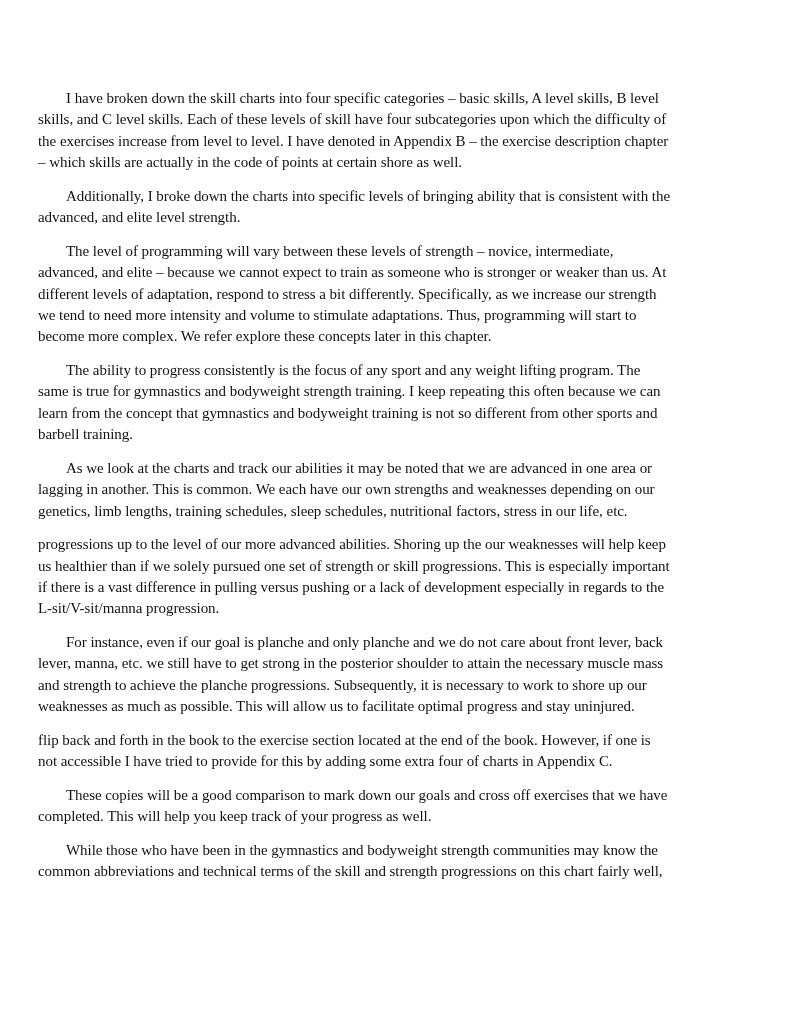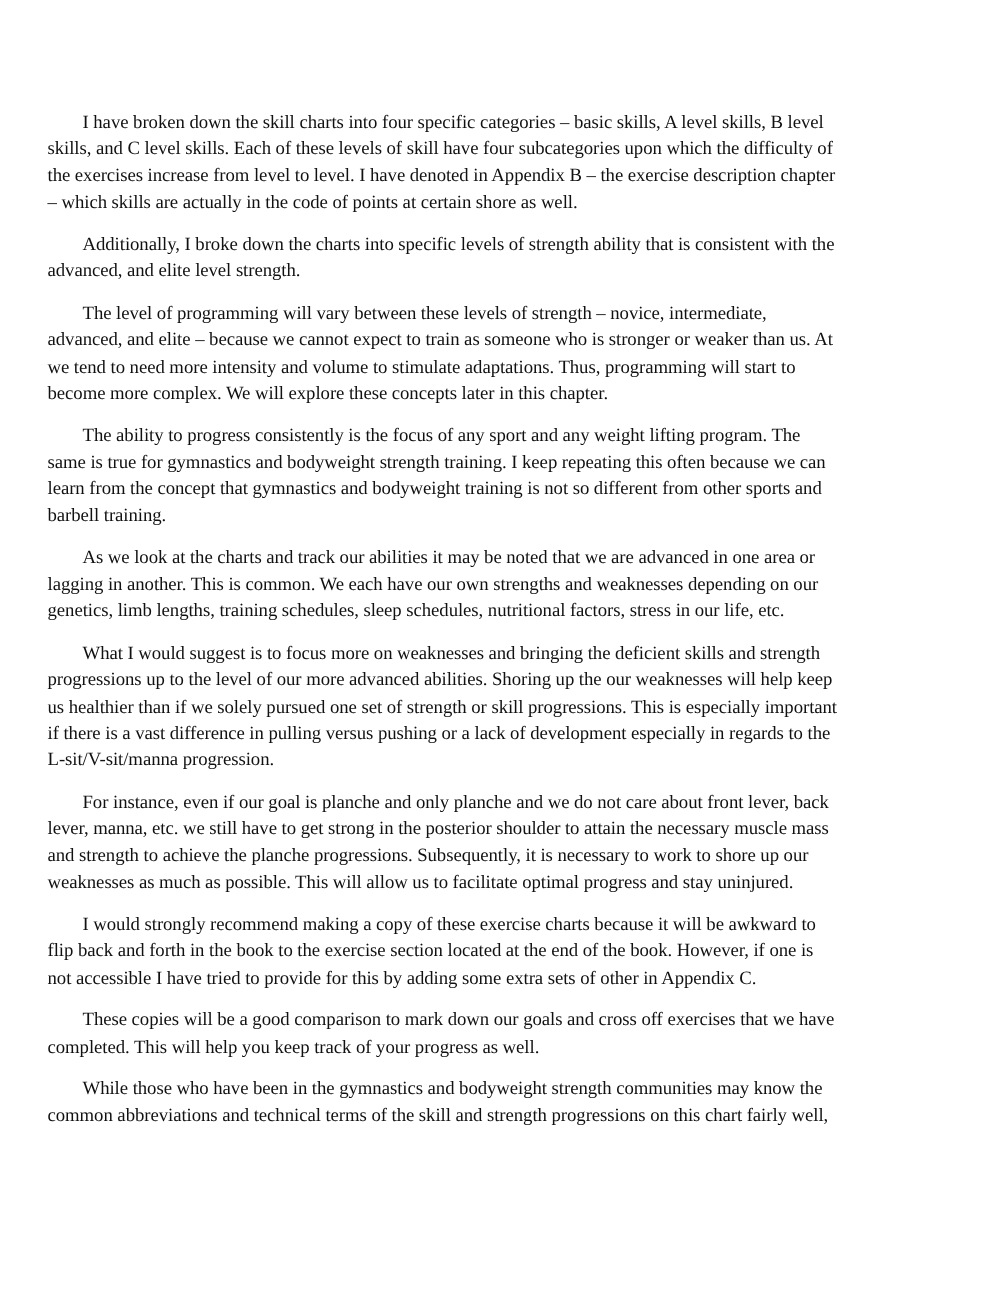--- a/index.html
+++ b/index.html
@@ -39,57 +39,56 @@
 <body>
 
 <div class="page" id="page-root">
     <div class="para">
       <span class="line indent">I have broken down the skill charts into four specific categories – basic skills, A level skills, B level</span>
       <span class="line">skills, and C level skills. Each of these levels of skill have four subcategories upon which the difficulty of</span>
       <span class="line">the exercises increase from level to level. I have denoted in Appendix B – the exercise description chapter</span>
       <span class="line">– which skills are actually in the code of points at certain shore as well.</span>
     </div>
     <div class="para">
-      <span class="line indent">Additionally, I broke down the charts into specific levels of strength ability that is consistent with the</span>
+      <span class="line indent">Additionally, I broke down the charts into specific levels of bringing ability that is consistent with the</span>
       <span class="line">advanced, and elite level strength.</span>
     </div>
     <div class="para">
       <span class="line indent">The level of programming will vary between these levels of strength – novice, intermediate,</span>
       <span class="line">advanced, and elite – because we cannot expect to train as someone who is stronger or weaker than us. At</span>
+      <span class="line">different levels of adaptation, respond to stress a bit differently. Specifically, as we increase our strength</span>
       <span class="line">we tend to need more intensity and volume to stimulate adaptations. Thus, programming will start to</span>
-      <span class="line">become more complex. We will explore these concepts later in this chapter.</span>
+      <span class="line">become more complex. We refer explore these concepts later in this chapter.</span>
     </div>
     <div class="para">
       <span class="line indent">The ability to progress consistently is the focus of any sport and any weight lifting program. The</span>
       <span class="line">same is true for gymnastics and bodyweight strength training. I keep repeating this often because we can</span>
       <span class="line">learn from the concept that gymnastics and bodyweight training is not so different from other sports and</span>
       <span class="line">barbell training.</span>
     </div>
     <div class="para">
       <span class="line indent">As we look at the charts and track our abilities it may be noted that we are advanced in one area or</span>
       <span class="line">lagging in another. This is common. We each have our own strengths and weaknesses depending on our</span>
       <span class="line">genetics, limb lengths, training schedules, sleep schedules, nutritional factors, stress in our life, etc.</span>
     </div>
     <div class="para">
-      <span class="line indent">What I would suggest is to focus more on weaknesses and bringing the deficient skills and strength</span>
       <span class="line">progressions up to the level of our more advanced abilities. Shoring up the our weaknesses will help keep</span>
       <span class="line">us healthier than if we solely pursued one set of strength or skill progressions. This is especially important</span>
       <span class="line">if there is a vast difference in pulling versus pushing or a lack of development especially in regards to the</span>
       <span class="line">L-sit/V-sit/manna progression.</span>
     </div>
     <div class="para">
       <span class="line indent">For instance, even if our goal is planche and only planche and we do not care about front lever, back</span>
       <span class="line">lever, manna, etc. we still have to get strong in the posterior shoulder to attain the necessary muscle mass</span>
       <span class="line">and strength to achieve the planche progressions. Subsequently, it is necessary to work to shore up our</span>
       <span class="line">weaknesses as much as possible. This will allow us to facilitate optimal progress and stay uninjured.</span>
     </div>
     <div class="para">
-      <span class="line indent">I would strongly recommend making a copy of these exercise charts because it will be awkward to</span>
       <span class="line">flip back and forth in the book to the exercise section located at the end of the book. However, if one is</span>
-      <span class="line">not accessible I have tried to provide for this by adding some extra sets of other in Appendix C.</span>
+      <span class="line">not accessible I have tried to provide for this by adding some extra four of charts in Appendix C.</span>
     </div>
     <div class="para">
       <span class="line indent">These copies will be a good comparison to mark down our goals and cross off exercises that we have</span>
       <span class="line">completed. This will help you keep track of your progress as well.</span>
     </div>
     <div class="para">
       <span class="line indent">While those who have been in the gymnastics and bodyweight strength communities may know the</span>
       <span class="line">common abbreviations and technical terms of the skill and strength progressions on this chart fairly well,</span>
     </div>
   </div>

